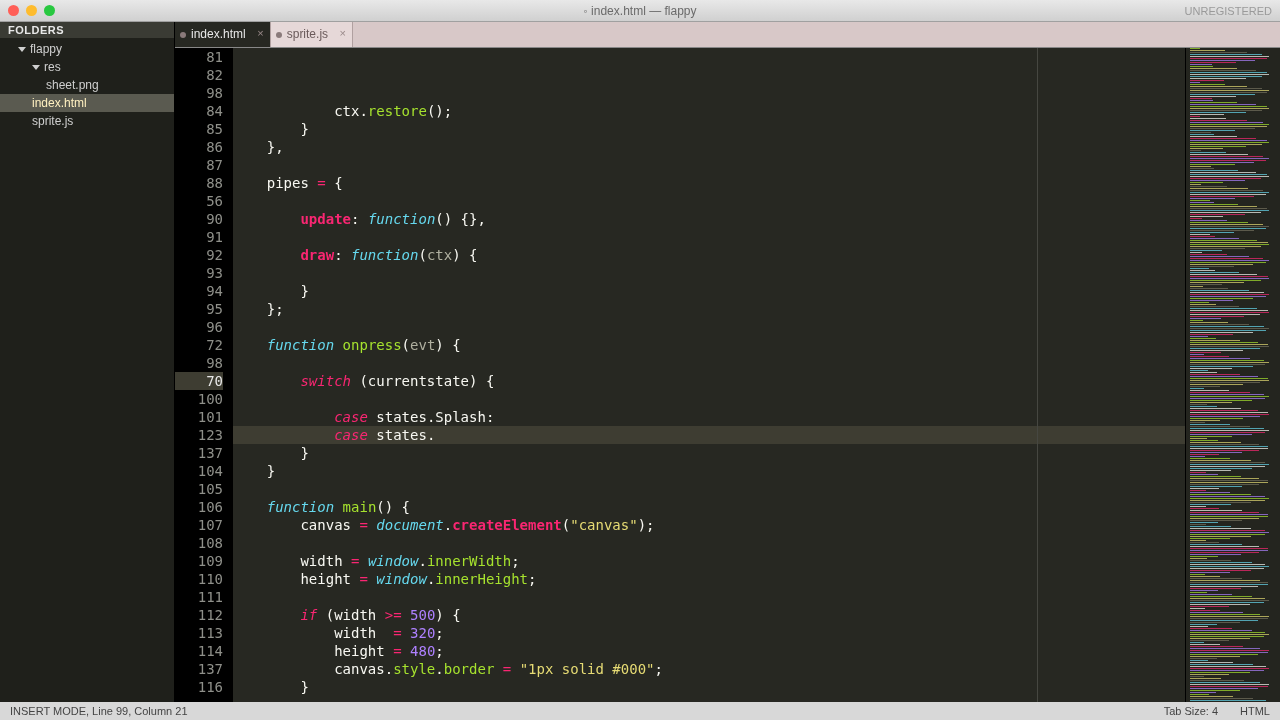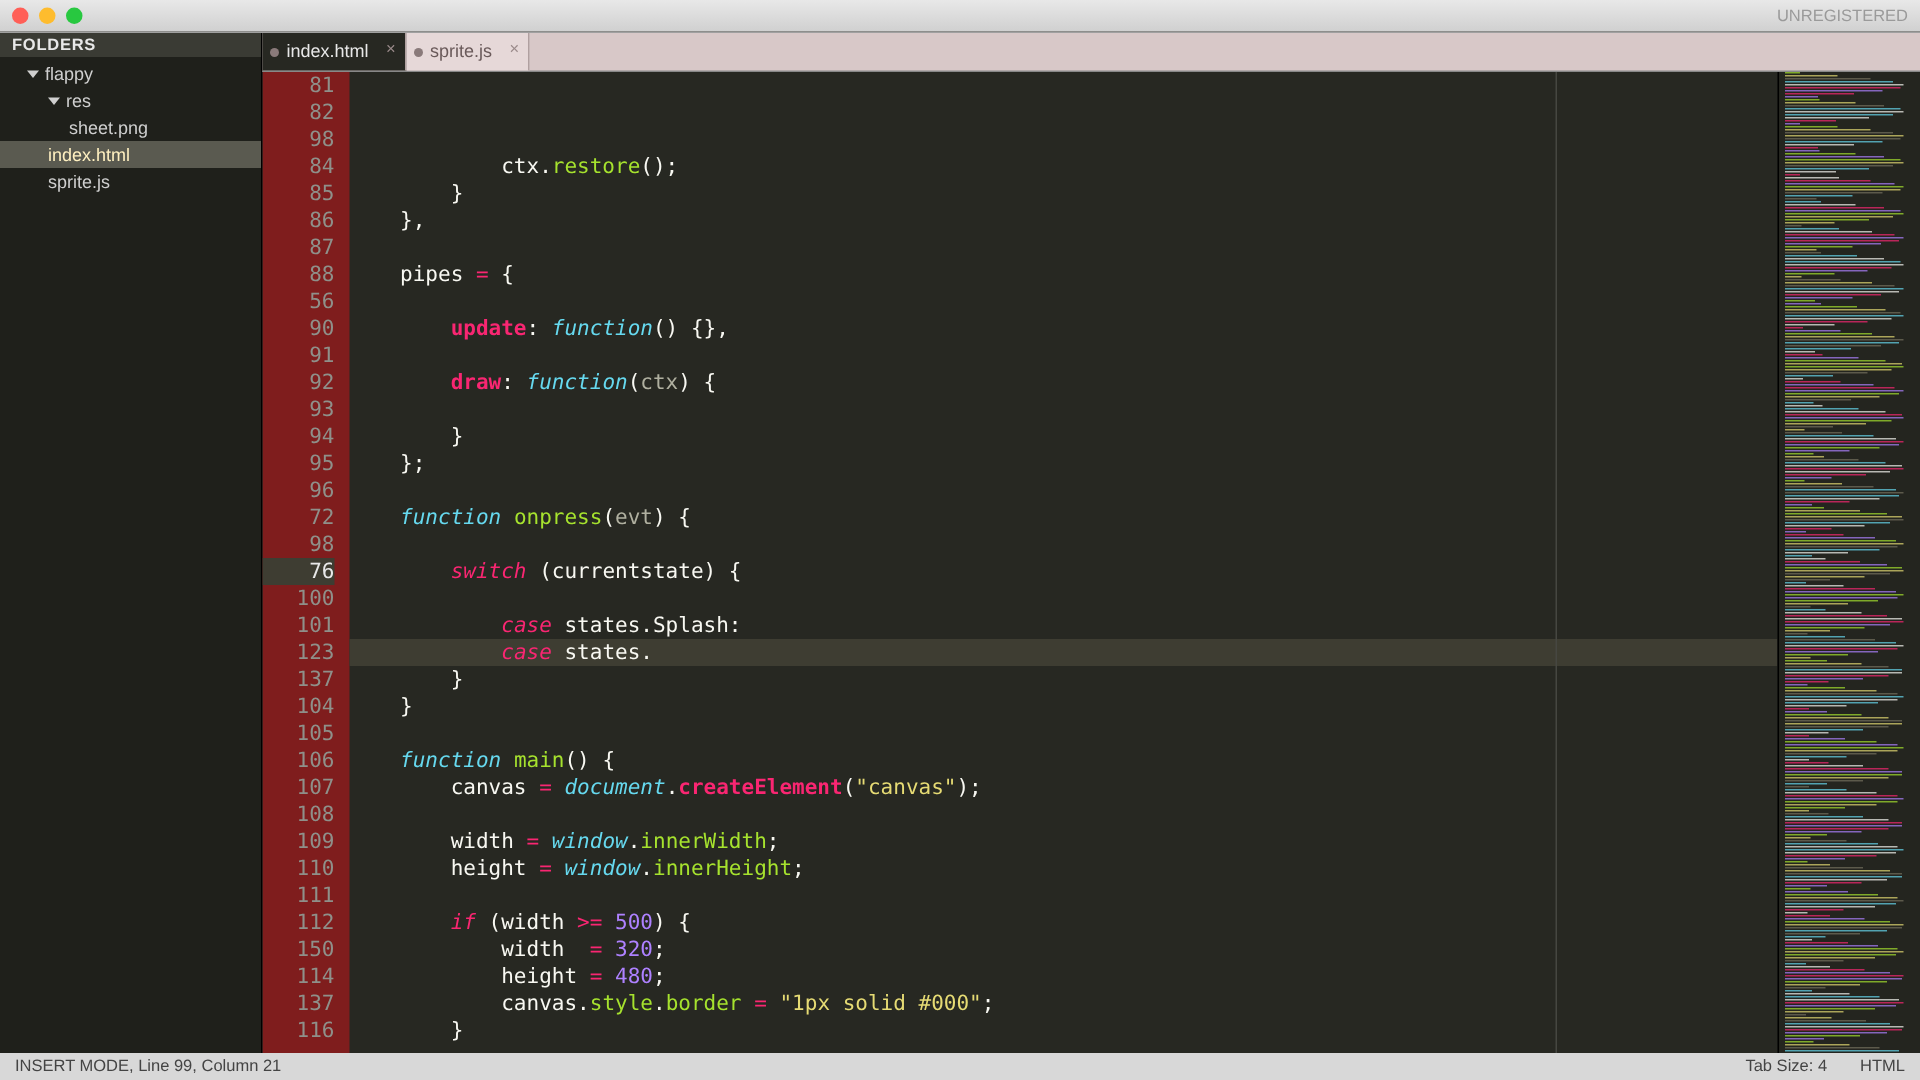--- a/index.html
+++ b/index.html
@@ -67,21 +67,21 @@
   content:""; position:absolute; left:5px; top:10px; width:6px;height:6px;
   border-radius:50%; background:#8a7a7a;
 }
 .tab.active { background: #272822; color: #e8e8e8; }
 
 .editor {
   flex: 1; display: flex; background: #272822; position: relative;
   font-size: 14px; line-height: 18px; overflow: hidden;
 }
 .gutter {
-  width: 58px; background: #7f1d1d; color: #8f908a;
+  width: 58px; background: #000000; color: #8f908a;
   text-align: right; padding: 0 10px 0 0; user-select: none;
   position: relative;
 }
 .gutter .ln { height: 18px; }
 .gutter .ln.cur { background: #3e3d32; color: #e8e8e8; }
 .code { flex:1; position:relative; white-space: pre; color:#f8f8f2; }
 .code .row { height:18px; }
 .code .row.cur { background:#3e3d32; }
 .ruler { position:absolute; top:0; bottom:0; width:1px; background:#464741; }
 .ruler.r1 { left: 804px; }
@@ -118,20 +118,21 @@
 </style>
 </head>
 <body>
 
 <div class="titlebar">
   <div class="traffic">
     <span class="tl-close"></span>
     <span class="tl-min"></span>
     <span class="tl-max"></span>
   </div>
+  <div class="title">◦ index.html — flappy</div>
   <div class="unreg">UNREGISTERED</div>
 </div>
 
 <div class="app">
   <div class="sidebar">
     <div class="side-head">FOLDERS</div>
     <div class="side-tree" id="side-tree">
         <div class="tree-row ind1"><span class="chev"></span><span>flappy</span></div>
         <div class="tree-row ind2"><span class="chev"></span><span>res</span></div>
         <div class="tree-row ind3"><span>sheet.png</span></div>
@@ -158,35 +159,35 @@
           <div class="ln">56</div>
           <div class="ln">90</div>
           <div class="ln">91</div>
           <div class="ln">92</div>
           <div class="ln">93</div>
           <div class="ln">94</div>
           <div class="ln">95</div>
           <div class="ln">96</div>
           <div class="ln">72</div>
           <div class="ln">98</div>
-          <div class="ln cur">76</div>
+          <div class="ln cur">70</div>
           <div class="ln">100</div>
           <div class="ln">101</div>
           <div class="ln">123</div>
           <div class="ln">137</div>
           <div class="ln">104</div>
           <div class="ln">105</div>
           <div class="ln">106</div>
           <div class="ln">107</div>
           <div class="ln">108</div>
           <div class="ln">109</div>
           <div class="ln">110</div>
           <div class="ln">111</div>
           <div class="ln">112</div>
-          <div class="ln">150</div>
+          <div class="ln">113</div>
           <div class="ln">114</div>
           <div class="ln">137</div>
           <div class="ln">116</div>
         </div>
       <div class="code" id="code">
         <div class="ruler r1"></div>
       <div class="row"><span>            ctx.</span><span class="fn">restore</span><span>();</span></div><div class="row"><span>        }</span></div><div class="row"><span>    },</span></div><div class="row"><span></span></div><div class="row"><span>    pipes </span><span class="op">=</span><span> {</span></div><div class="row"><span></span></div><div class="row"><span>        </span><span class="kw2">update</span><span>: </span><span class="st">function</span><span>() {},</span></div><div class="row"><span></span></div><div class="row"><span>        </span><span class="kw2">draw</span><span>: </span><span class="st">function</span><span>(</span><span class="dim">ctx</span><span>) {</span></div><div class="row"><span></span></div><div class="row"><span>        }</span></div><div class="row"><span>    };</span></div><div class="row"><span></span></div><div class="row"><span>    </span><span class="st">function</span><span> </span><span class="fn">onpress</span><span>(</span><span class="dim">evt</span><span>) {</span></div><div class="row"><span></span></div><div class="row"><span>        </span><span class="kw">switch</span><span> (currentstate) {</span></div><div class="row"><span></span></div><div class="row"><span>            </span><span class="kw">case</span><span> states.Splash:</span></div><div class="row cur"><span>            </span><span class="kw">case</span><span> states.</span></div><div class="row"><span>        }</span></div><div class="row"><span>    }</span></div><div class="row"><span></span></div><div class="row"><span>    </span><span class="st">function</span><span> </span><span class="fn">main</span><span>() {</span></div><div class="row"><span>        canvas </span><span class="op">=</span><span> </span><span class="builtin">document</span><span>.</span><span class="kw2">createElement</span><span>(</span><span class="str">"canvas"</span><span>);</span></div><div class="row"><span></span></div><div class="row"><span>        width </span><span class="op">=</span><span> </span><span class="builtin">window</span><span>.</span><span class="fn">innerWidth</span><span>;</span></div><div class="row"><span>        height </span><span class="op">=</span><span> </span><span class="builtin">window</span><span>.</span><span class="fn">innerHeight</span><span>;</span></div><div class="row"><span></span></div><div class="row"><span>        </span><span class="kw">if</span><span> (width </span><span class="op">&gt;=</span><span> </span><span class="num">500</span><span>) {</span></div><div class="row"><span>            width  </span><span class="op">=</span><span> </span><span class="num">320</span><span>;</span></div><div class="row"><span>            height </span><span class="op">=</span><span> </span><span class="num">480</span><span>;</span></div><div class="row"><span>            canvas.</span><span class="fn">style</span><span>.</span><span class="fn">border</span><span> </span><span class="op">=</span><span> </span><span class="str">"1px solid #000"</span><span>;</span></div><div class="row"><span>        }</span></div><div class="row"><span></span></div></div>
       <div class="minimap" id="minimap">
           <div class="mline" style="top: 0px; width: 10px; background: rgb(166, 226, 46); opacity: 0.7;"></div>
           <div class="mline" style="top: 2px; width: 35px; background: rgb(230, 219, 116); opacity: 0.7;"></div>

